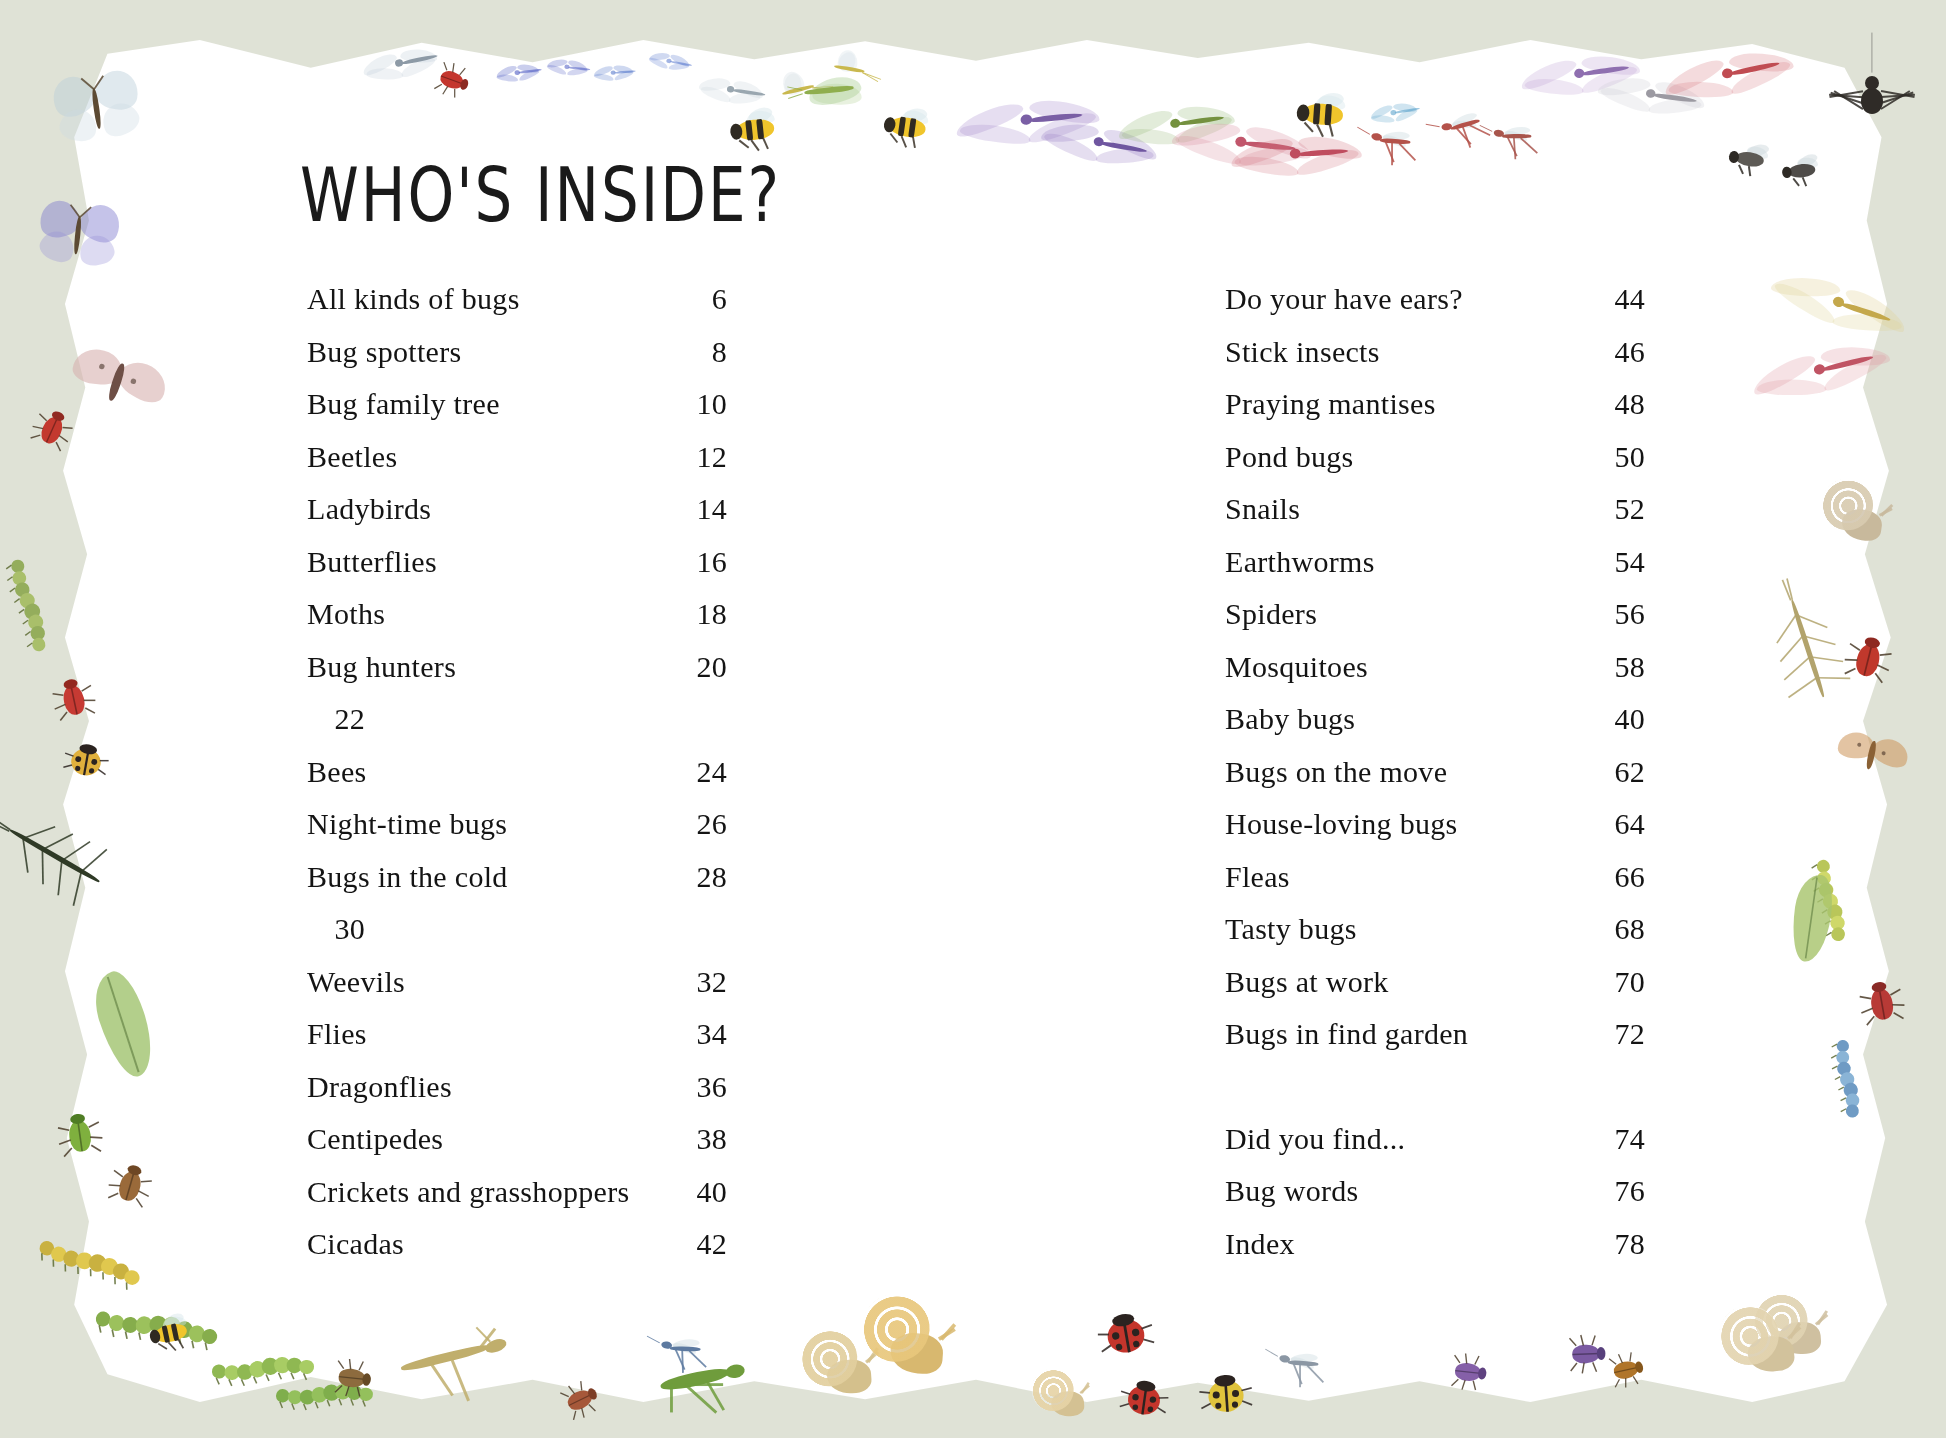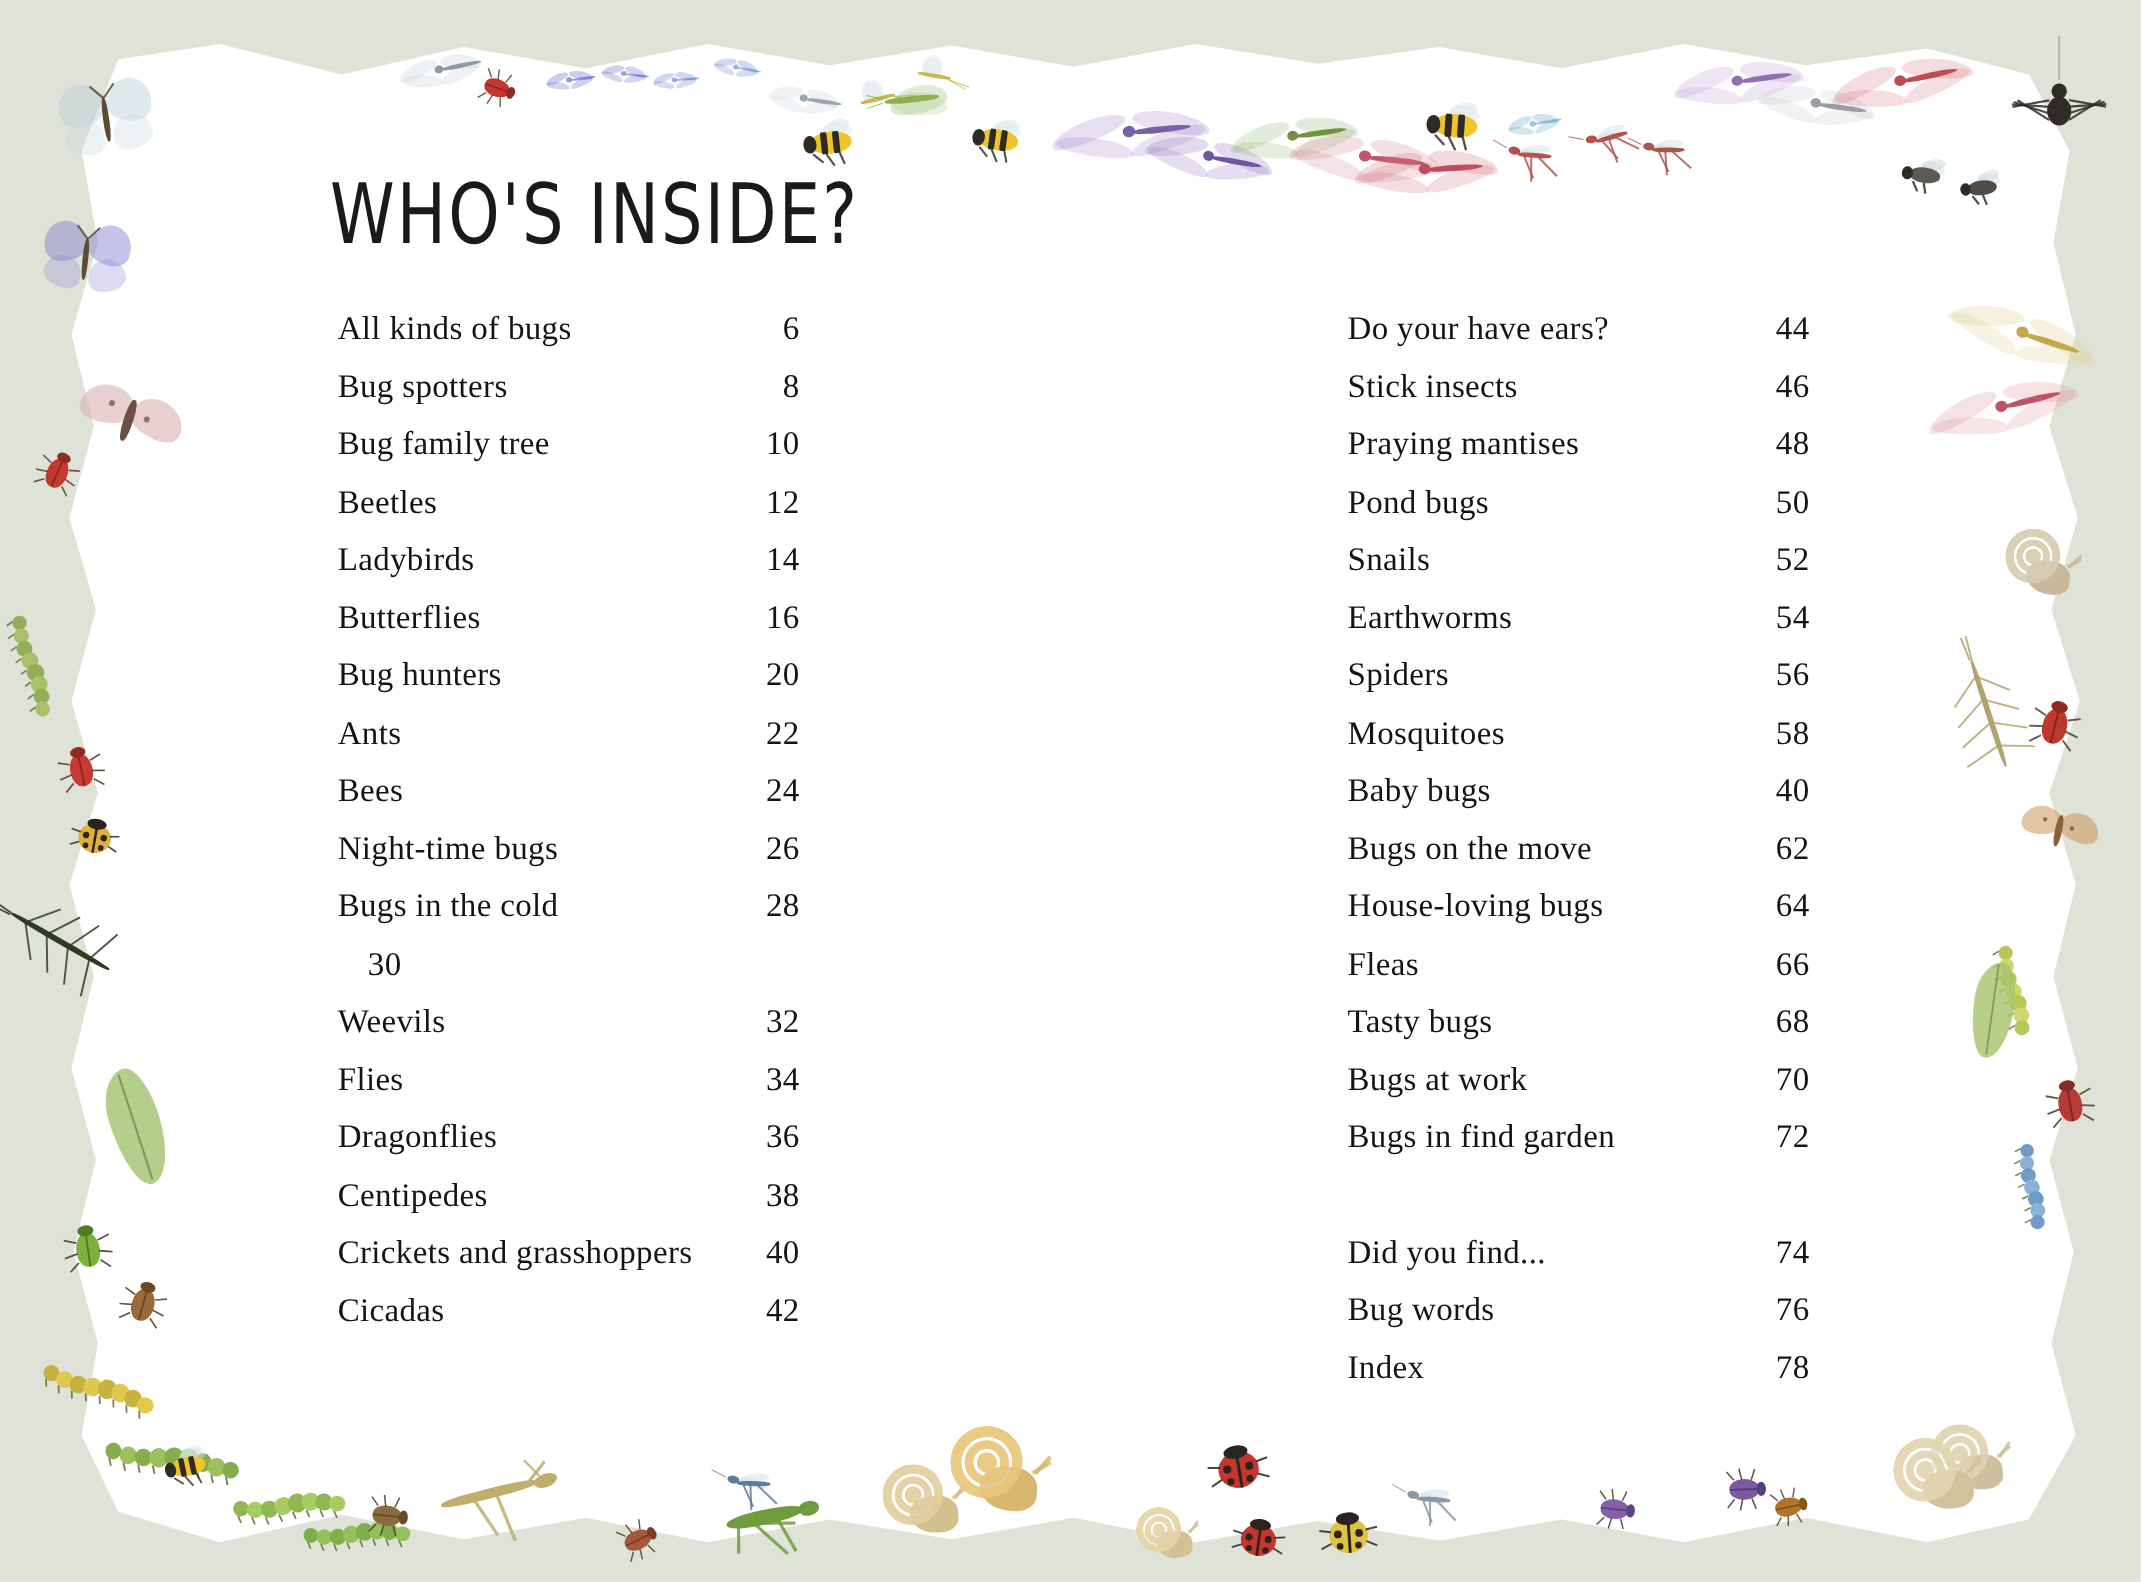--- a/index.html
+++ b/index.html
@@ -118,25 +118,28 @@
     </div>
     <div class="toc-row">
       <span class="toc-label">Ladybirds</span>
       <span class="toc-page">14</span>
     </div>
     <div class="toc-row">
       <span class="toc-label">Butterflies</span>
       <span class="toc-page">16</span>
     </div>
     <div class="toc-row">
+      <span class="toc-label">Moths</span>
+      <span class="toc-page">18</span>
+    </div>
+    <div class="toc-row">
       <span class="toc-label">Bug hunters</span>
       <span class="toc-page">20</span>
     </div>
     <div class="toc-row">
-      <span class="toc-label">Ants</span>
       <span class="toc-page">22</span>
     </div>
     <div class="toc-row">
       <span class="toc-label">Bees</span>
       <span class="toc-page">24</span>
     </div>
     <div class="toc-row">
       <span class="toc-label">Night-time bugs</span>
       <span class="toc-page">26</span>
     </div>

